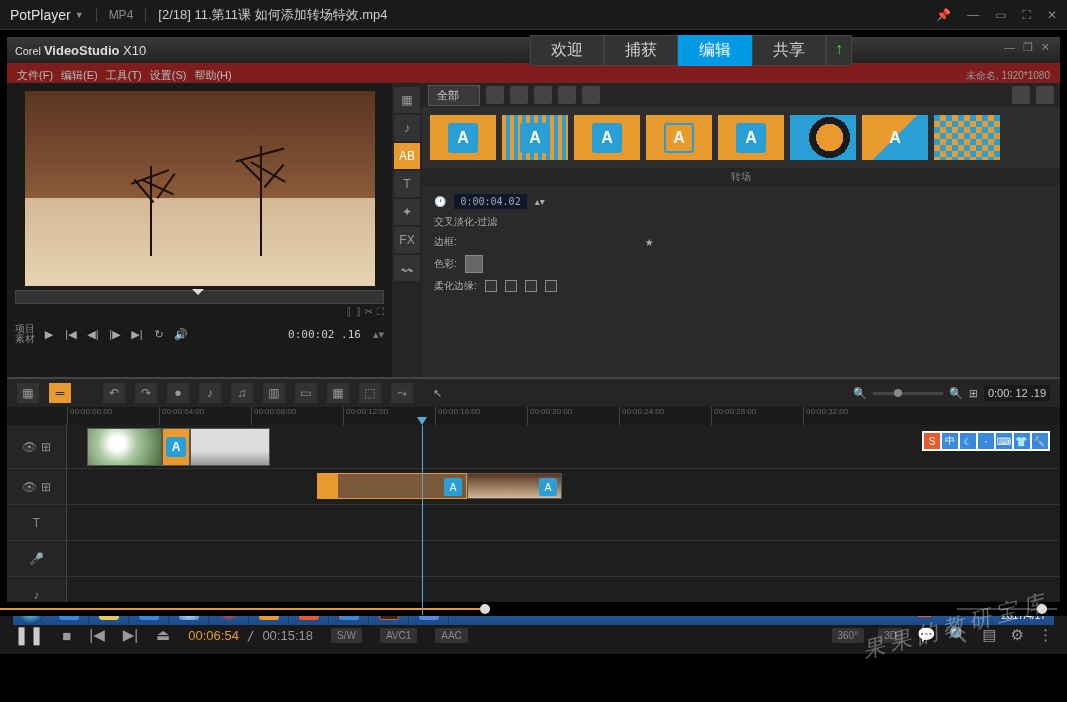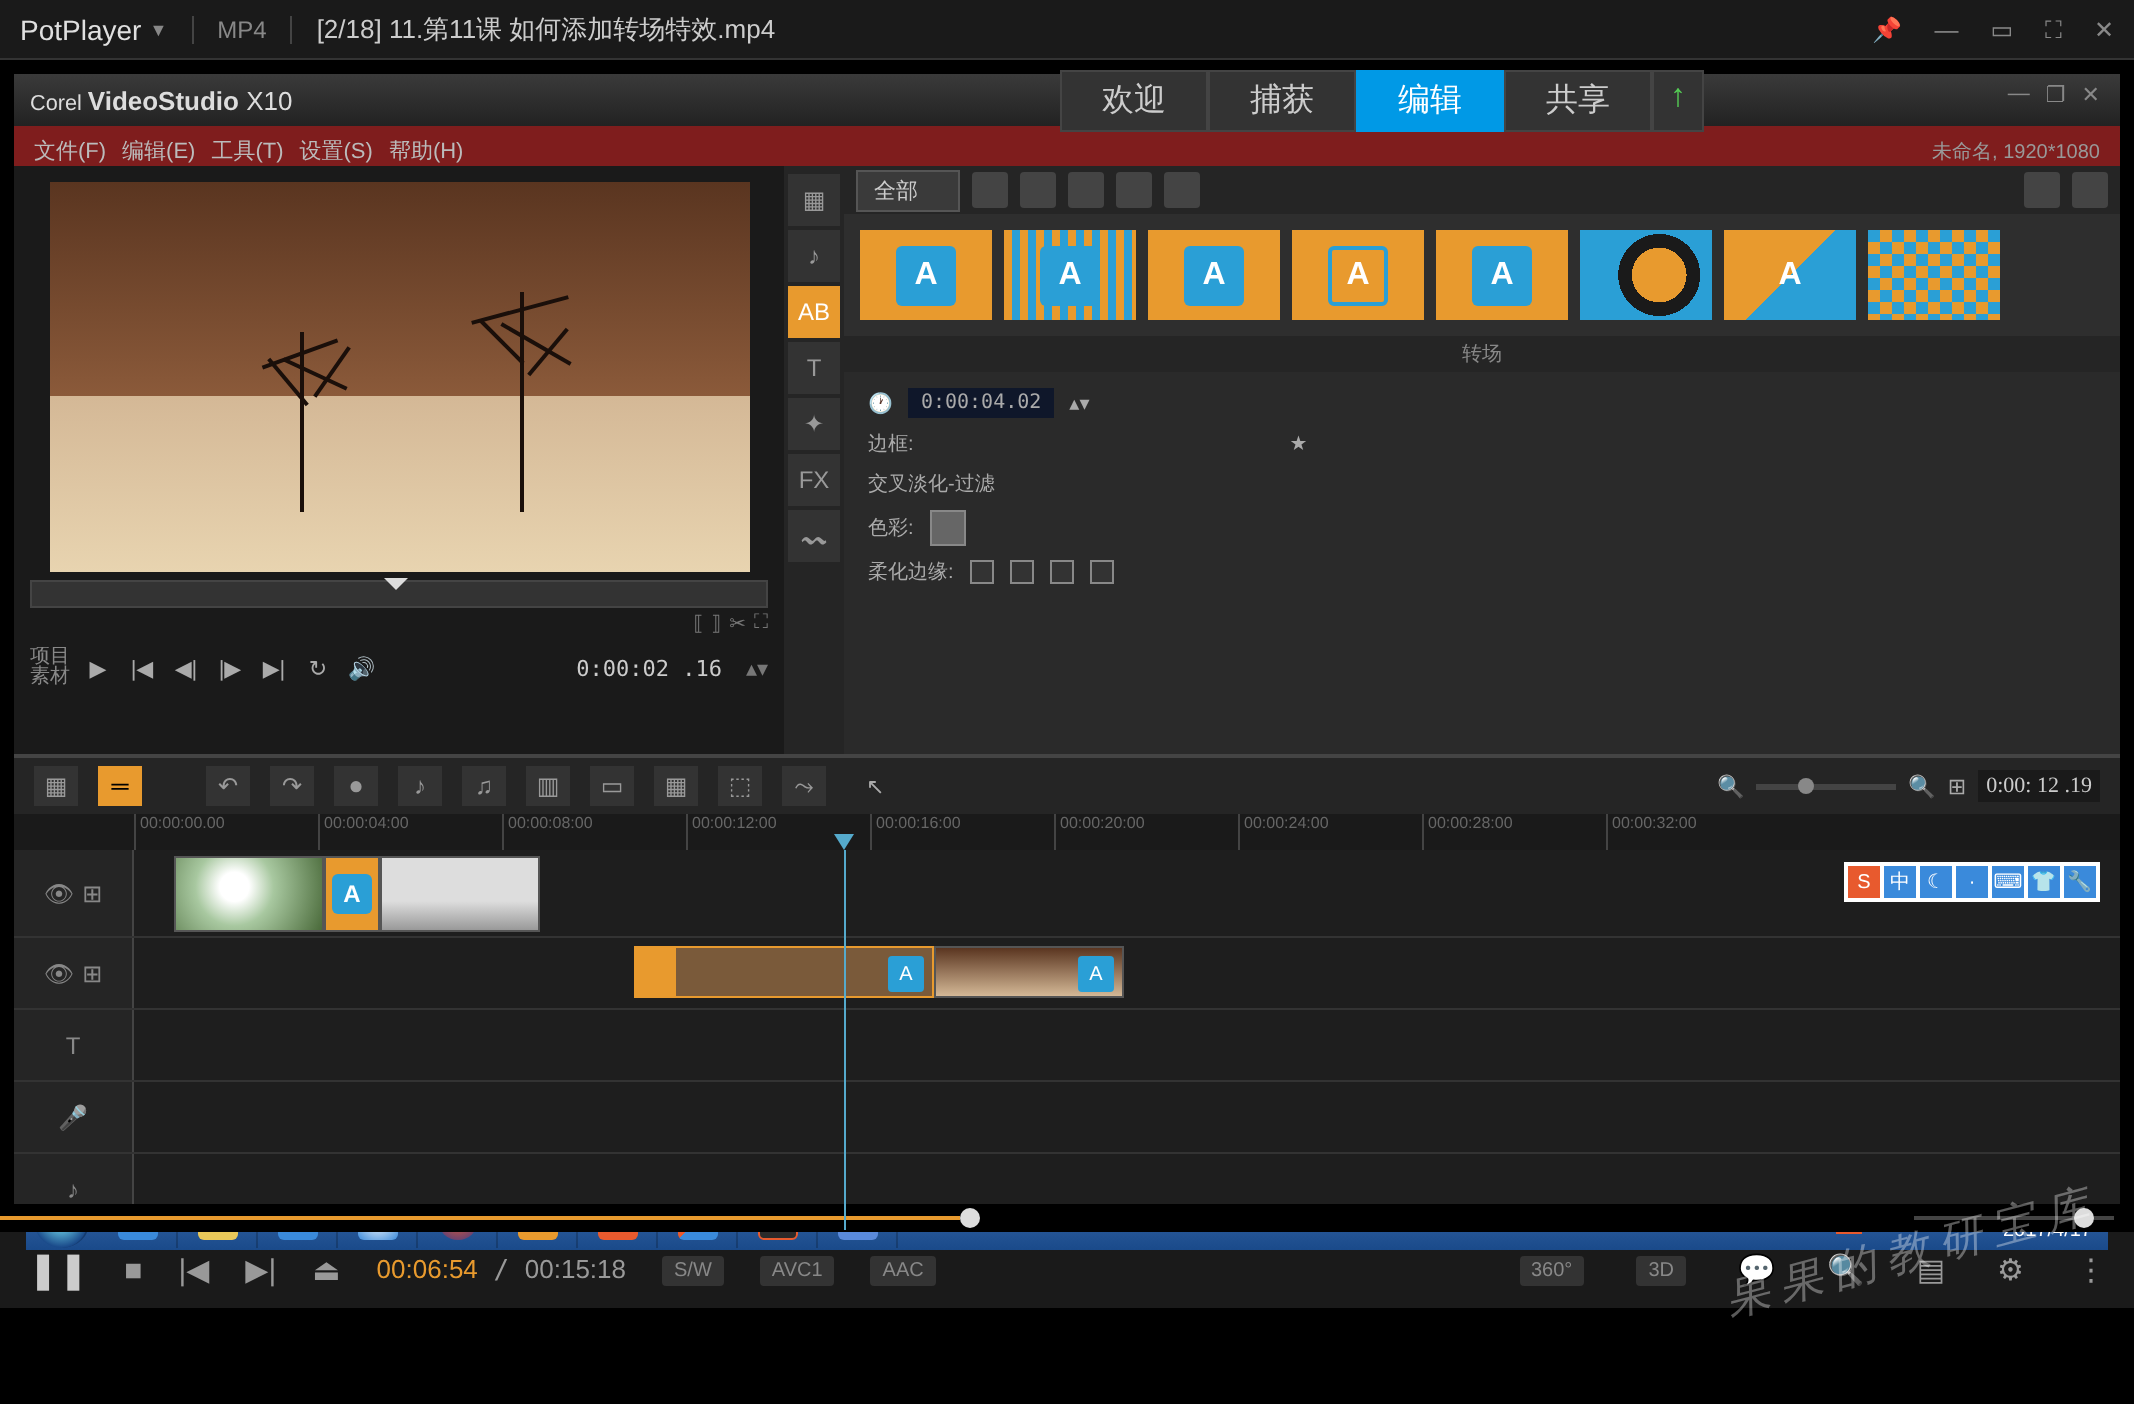--- a/index.html
+++ b/index.html
@@ -62,21 +62,21 @@
 .lib-props .swatch.sm{width:12px;height:12px;background:#333}
 .lib-trans-label{text-align:center;color:#888;font-size:10px;padding:2px;background:#252525}
 .vs-timeline{height:218px;background:#1e1e1e;border-top:2px solid #444}
 .tl-toolbar{height:28px;background:#252525;display:flex;align-items:center;gap:10px;padding:0 10px}
 .tl-btn{width:22px;height:20px;background:#333;cursor:pointer;display:flex;align-items:center;justify-content:center;color:#999;font-size:12px}
 .tl-btn.active{background:#e89a2e;color:#000}
 .tl-spacer{width:12px}
 .tl-zoom{margin-left:auto;display:flex;align-items:center;gap:6px}
 .tl-zoom .track{width:70px;height:3px;background:#444;position:relative}
 .tl-zoom .track .knob{position:absolute;left:30%;top:-3px;width:8px;height:8px;background:#888;border-radius:50%}
-.tl-time{font-family:Liberation Serif, serif;font-size:11px;color:#ccc;background:#1a1a1a;padding:2px 4px}
+.tl-time{font-family:Liberation Sans, sans-serif;font-size:11px;color:#ccc;background:#1a1a1a;padding:2px 4px}
 .tl-ruler{height:18px;background:#1a1a1a;display:flex;font-size:8px;color:#666;padding-left:60px;position:relative}
 .tl-ruler span{width:92px;border-left:1px solid #444;padding-left:2px}
 .tl-tracks{position:relative}
 .tl-track{height:36px;display:flex;border-bottom:1px solid #333}
 .tl-track.tall{height:44px}
 .tl-track-head{width:60px;background:#252525;display:flex;align-items:center;justify-content:center;gap:4px;border-right:1px solid #444}
 .tl-track-head .ico{color:#888;font-size:12px}
 .tl-track-body{flex:1;background:#1e1e1e;position:relative}
 .clip{position:absolute;top:3px;height:38px;border:1px solid #555;overflow:hidden}
 .clip.dandelion{left:20px;width:75px;background:radial-gradient(circle at 40% 40%,#fff 15%,#a8c8a0 40%,#4a6a3a 100%)}
@@ -101,21 +101,21 @@
 .seekbar .prog{height:2px;background:#e89a2e;width:45%;position:absolute;top:6px}
 .seekbar .knob{position:absolute;left:45%;top:2px;width:10px;height:10px;background:#ddd;border-radius:50%}
 .seekbar .vol{position:absolute;right:20px;top:2px;width:10px;height:10px;background:#ddd;border-radius:50%}
 .seekbar .voltrack{position:absolute;right:10px;top:6px;width:100px;height:2px;background:#444}
 .controlbar{height:38px;background:#1a1a1a;display:flex;align-items:center;padding:0 14px;gap:18px;color:#999}
 .cb-btn{font-size:15px;cursor:pointer}
 .cb-btn.big{font-size:18px;color:#ccc}
 .cb-time{font-family:monospace;font-size:13px}
 .cb-time .cur{color:#e89a2e}
 .cb-badge{background:#333;padding:2px 6px;font-size:10px;color:#888;border-radius:2px}
-.cb-right{margin-left:auto;display:flex;align-items:center;gap:26px}
+.cb-right{margin-left:auto;display:flex;align-items:center;gap:14px}
 .watermark{position:absolute;right:20px;bottom:60px;color:rgba(255,255,255,.35);font-size:22px;font-style:italic;transform:rotate(-15deg);pointer-events:none;font-family:cursive}
 </style>
 </head>
 <body>
 
 <div class="titlebar">
   <span class="logo">PotPlayer</span>
   <span class="chev">▼</span>
   <span class="fmt">MP4</span>
   <span class="file">[2/18] 11.第11课 如何添加转场特效.mp4</span>
@@ -234,26 +234,26 @@
           <div class="thumb checker"></div>
         </div>
         <div class="lib-trans-label">转场</div>
         <div class="lib-props">
           <div class="row">
             <span>🕐</span>
             <span class="dur">0:00:04.02</span>
             <span>▴▾</span>
           </div>
           <div class="row">
+              <span>交叉淡化-过滤</span>
+            </div>
+          <div class="row">
             <span>边框:</span>
             <span style="margin-left:180px">★</span>
           </div>
-          <div class="row">
-              <span>交叉淡化-过滤</span>
-            </div>
           <div class="row">
             <span>色彩:</span>
             <div class="swatch"></div>
           </div>
           <div class="row">
             <span>柔化边缘:</span>
             <div class="swatch sm"></div>
             <div class="swatch sm"></div>
             <div class="swatch sm"></div>
             <div class="swatch sm"></div>

